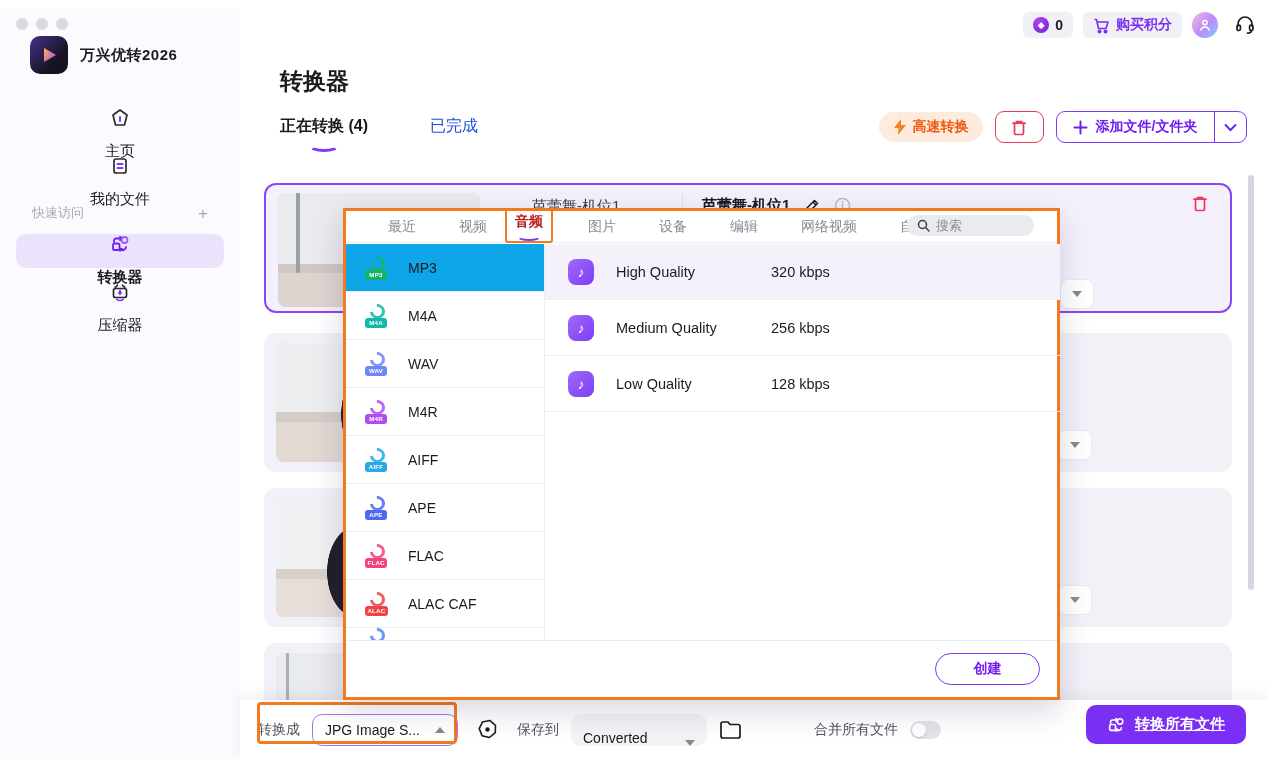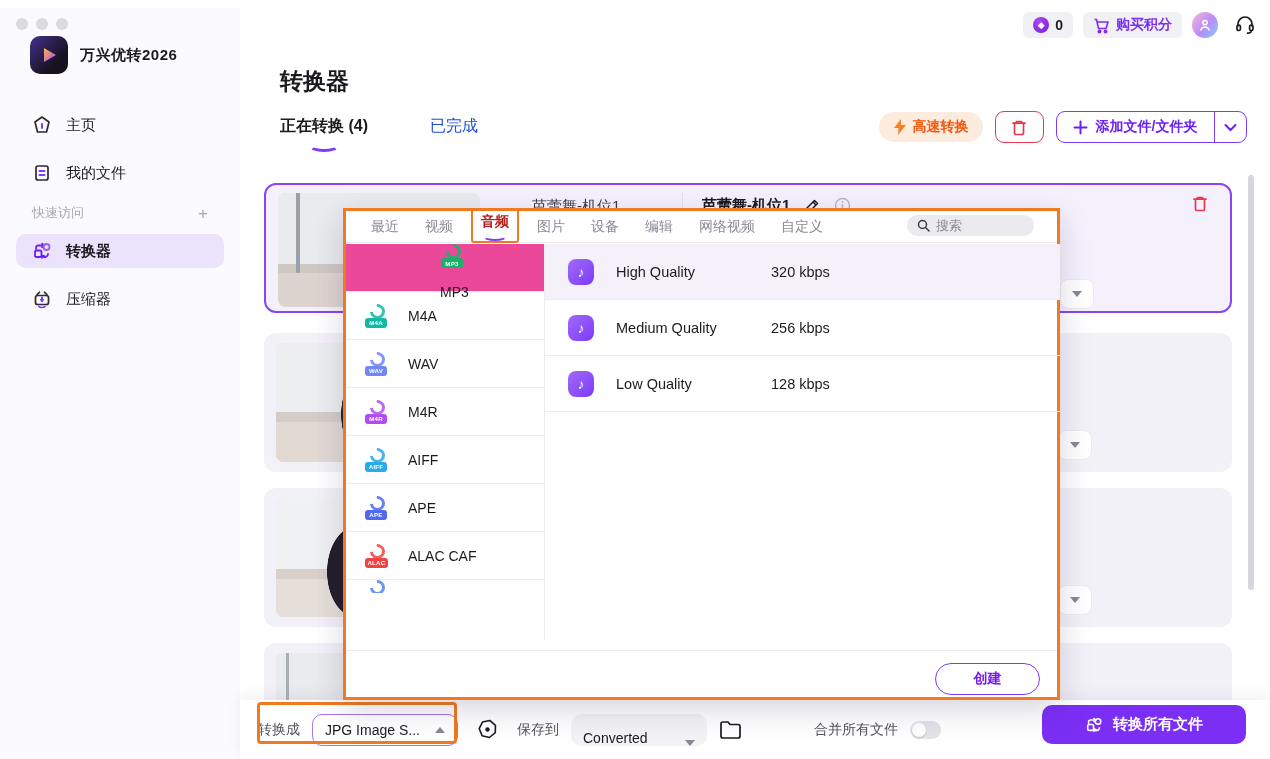--- a/index.html
+++ b/index.html
@@ -7,21 +7,21 @@
   body { font-family:"Liberation Sans","DejaVu Sans",sans-serif; background:#fff; position:relative; overflow:hidden; color:#1b1b1f; }
 
   
   .sidebar { position:absolute; left:0; top:8px; width:240px; height:759px; background:#fbfafe; }
   .win-dots { position:absolute; left:16px; top:10px; display:flex; gap:8px; }
   .win-dots i { width:12px; height:12px; border-radius:50%; background:#dcdadf; }
   .brand { position:absolute; left:30px; top:28px; display:flex; align-items:center; gap:12px; }
   .logo { width:38px; height:38px; border-radius:10px; background:linear-gradient(135deg,#43318c,#17121f 70%); display:flex; align-items:center; justify-content:center; }
   .brand-title { font-size:15px; font-weight:bold; letter-spacing:.5px; }
   .nav { position:absolute; left:0; top:100px; width:240px; }
-  .nav-item { height:34px; margin:0 16px 14px; display:flex; align-items:center; gap:14px; padding:0 16px; border-radius:10px; font-size:15px; cursor:pointer; }
+  .nav-item { height:34px; margin:0 16px 14px; display:flex; align-items:center; gap:14px; padding:0 16px; border-radius:10px; font-size:15px; cursor:pointer;flex-direction:column; }
   .nav-item svg { flex:0 0 auto; }
   .nav-item.active { background:#ebe3fb; font-weight:bold; }
   .section-label { margin:10px 16px 12px; padding:0 16px; display:flex; align-items:center; justify-content:space-between; color:#a9a7b2; font-size:13px; }
   .plus-btn { font-size:17px; color:#a9a7b2; cursor:pointer; line-height:1; }
 
   
   .header-right { position:absolute; right:14px; top:12px; display:flex; align-items:center; gap:10px; }
   .pill { height:26px; background:#f1f0f5; border-radius:6px; display:flex; align-items:center; gap:6px; padding:0 10px; font-size:14px; cursor:pointer; }
   .pill.credits { font-weight:bold; }
   .pill.buy { color:#7b2ff5; font-weight:bold; }
@@ -75,59 +75,59 @@
   .fname-bold { position:absolute; left:436px; top:11px; font-size:15px; font-weight:bold; display:flex; align-items:center; gap:14px; }
   .card-trash { position:absolute; right:22px; top:10px; cursor:pointer; }
   .chev-btn { position:absolute; left:794px; width:34px; height:30px; background:#fff; border:1px solid #eceaf1; border-radius:8px; display:flex; align-items:center; justify-content:center; cursor:pointer; }
   .card1 .chev-btn { top:94px; }
   .card2 .chev-btn,.card3 .chev-btn { top:97px; }
   .scrollbar { position:absolute; left:1248px; top:175px; width:6px; height:415px; border-radius:3px; background:#d7d6de; cursor:pointer; }
 
   
   .popup { position:absolute; left:343px; top:208px; width:717px; height:492px; background:#fff; border:3px solid #f1791f; box-shadow:0 10px 30px rgba(40,20,80,.18); z-index:5; }
   .popup-tabs { position:absolute; left:0; top:0; width:100%; height:32px; display:flex; align-items:center; gap:26px; padding-left:25px; border-bottom:1px solid #ececf0; font-size:14px; color:#8b8994; }
-  .ptab { cursor:pointer; white-space:nowrap; }
+  .ptab { cursor:pointer; white-space:nowrap;margin-left:17px; }
   .ptab.active { color:#b91c1c; font-weight:bold; }
   .ptab-hl { border:2.5px solid #f1791f; border-radius:3px; padding:3px 8px 0; margin:-3px -8px 0; }
   .ptab .swoosh { width:24px; height:9px; margin-top:1px; border-width:2.5px; }
   .psearch { position:absolute; right:23px; top:4px; width:127px; height:21px; background:#ebebef; border-radius:11px; display:flex; align-items:center; gap:6px; padding:0 10px; cursor:text; }
   .psearch span { color:#8a8894; font-size:13px; }
   .fmt-list { position:absolute; left:0; top:33px; width:199px; height:396px; border-right:1px solid #ededf0; overflow:hidden; }
   .fmt-row { height:48px; display:flex; align-items:center; gap:16px; padding-left:19px; border-bottom:1px solid #ededf0; font-size:14px; cursor:pointer; background:#fff; }
-  .fmt-row.selected { background:#ec4899;flex-direction:column; }
+  .fmt-row.selected { background:#0ea5e9; }
   .fmt-icon { position:relative; width:27px; height:24px; flex:0 0 auto; }
   .fmt-icon .swirl { position:absolute; left:5px; top:0; width:15px; height:15px; border:3.5px solid currentColor; border-left-color:transparent; border-radius:50%; transform:rotate(40deg); opacity:.85; }
   .fmt-icon .badge { position:absolute; left:0; bottom:0; min-width:22px; padding:1.5px 2px; border-radius:3px; background:currentColor; text-align:center; }
   .fmt-icon .badge b { color:#fff; font-size:6.5px; letter-spacing:.2px; font-weight:bold; display:block; transform:scale(.95); }
   .fmt-partial { height:13px; overflow:hidden; display:flex; padding-left:19px; }
   .quality-pane { position:absolute; left:199px; top:33px; width:515px; height:396px; }
   .q-row { height:56px; display:flex; align-items:center; padding-left:23px; border-bottom:1px solid #ededf0; cursor:pointer; }
   .q-row.selected { background:#f5f1fb; }
   .q-icon { width:26px; height:26px; border-radius:8px; background:linear-gradient(135deg,#a06bf8,#7d3bf7); color:#fff; font-size:14px; display:flex; align-items:center; justify-content:center; }
   .q-label { margin-left:22px; width:155px; font-size:14.5px; }
   .q-rate { font-size:14.5px; }
-  .popup-footer { position:absolute; left:0; bottom:0; width:100%; height:47px; border-top:1px solid #ececf0; }
+  .popup-footer { position:absolute; left:0; bottom:0; width:100%; height:57px; border-top:1px solid #ececf0; }
   .create-btn { position:absolute; right:17px; top:12px; width:105px; height:32px; border:1.5px solid #7d3bf7; border-radius:16px; background:#fff; color:#7619f0; font-weight:bold; font-size:14px; display:flex; align-items:center; justify-content:center; cursor:pointer; }
 
   
   .bottom-bar { position:absolute; left:240px; top:700px; width:1030px; height:59px; background:#fff; box-shadow:0 -5px 14px rgba(30,20,60,.06); z-index:4; }
   .bb-left { position:absolute; left:18px; top:0; height:100%; display:flex; align-items:center; gap:12px; }
   .bb-label { font-size:14px; color:#55535e; }
   .fmt-select { width:146px; height:32px; border:1.5px solid #a375f2; border-radius:10px; background:#fff; display:flex; align-items:center; justify-content:space-between; padding:0 12px; font-size:14px; cursor:pointer; }
   .caret-up,.caret-down { width:0; height:0; border-left:5px solid transparent; border-right:5px solid transparent; }
   .caret-up { border-bottom:6px solid #8a8894; }
   .caret-down { border-top:6px solid #8a8894; }
   .annot-box { position:absolute; left:17px; top:2px; width:200px; height:42px; border:3px solid #f1791f; border-radius:4px; pointer-events:none; }
   .gear-wrap { margin-left:6px; cursor:pointer; display:flex; }
   .save-select { width:136px; height:32px; background:#f3f3f6; border-radius:10px; display:flex; align-items:flex-end; justify-content:space-between; padding:0 12px; font-size:14px; cursor:pointer; }
   .folder-wrap { cursor:pointer; display:flex; }
   .merge-group { position:absolute; left:550px; top:0; height:100%; display:flex; align-items:center; gap:12px;margin-left:24px; }
   .toggle { width:31px; height:18px; border-radius:9px; background:#e4e3e9; position:relative; cursor:pointer; }
   .toggle .knob { position:absolute; left:2px; top:2px; width:14px; height:14px; border-radius:50%; background:#fff; box-shadow:0 1px 2px rgba(0,0,0,.18); }
-  .convert-all { position:absolute; right:24px; top:5px; width:204px; height:39px; background:#7b2ff5; border-radius:10px; color:#fff; font-weight:bold; font-size:15px; display:flex; align-items:center; justify-content:center; gap:10px; cursor:pointer; }
+  .convert-all { position:absolute; right:24px; top:5px; width:160px; height:39px; background:#7b2ff5; border-radius:10px; color:#fff; font-weight:bold; font-size:15px; display:flex; align-items:center; justify-content:center; gap:10px; cursor:pointer;text-decoration:underline; }
 </style>
 </head>
 <body>
 
 <div class="sidebar">
   <div class="win-dots">
       <i></i>
       <i></i>
       <i></i>
     </div>
@@ -382,20 +382,29 @@
     <div class="fmt-row">
       <span class="fmt-icon" style="color: rgb(79, 106, 240);">
           <i class="swirl"></i>
           <span class="badge">
             <b>APE</b>
           </span>
         </span>
       <span>APE</span>
     </div>
     <div class="fmt-row">
+      <span class="fmt-icon" style="color: rgb(240, 68, 124);">
+          <i class="swirl"></i>
+          <span class="badge">
+            <b>FLAC</b>
+          </span>
+        </span>
+      <span>FLAC</span>
+    </div>
+    <div class="fmt-row">
       <span class="fmt-icon" style="color: rgb(239, 68, 68);">
           <i class="swirl"></i>
           <span class="badge">
             <b>ALAC</b>
           </span>
         </span>
       <span>ALAC CAF</span>
     </div>
     <div class="fmt-partial">
       <span class="fmt-icon" style="color:#4f86f0">

